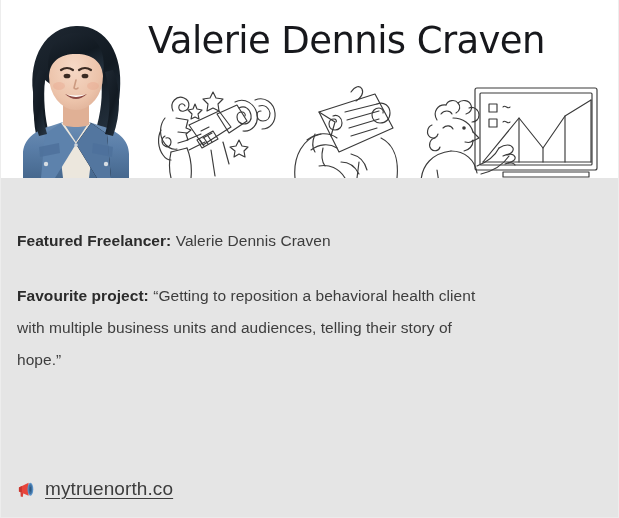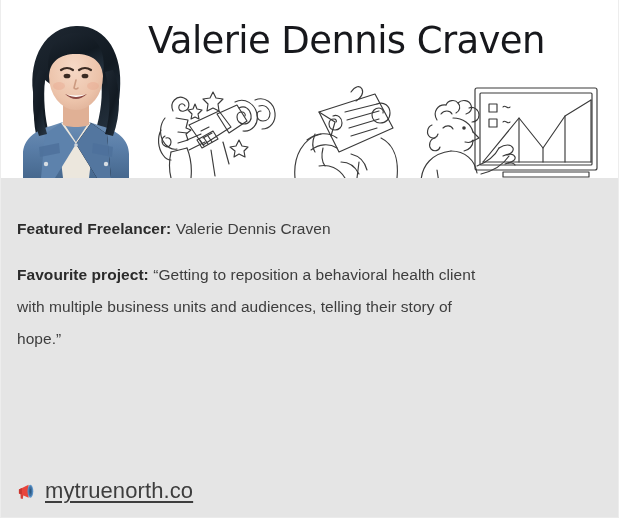--- a/index.html
+++ b/index.html
@@ -49,47 +49,47 @@
 
   .art { position:absolute; top:78px; }
   .art svg { display:block; overflow:visible; }
   .art-telescope { left:150px; }
   .art-reading   { left:288px; }
   .art-presenting{ left:418px; }
 
   
   .content {
     position:absolute;
-    left:0; top:178px;
+    left:0; top:190px;
     width:513px;
   }
   .para {
     padding:0 16px;
     font-size:15.5px;
     line-height:32px;
     color:#3d3d3d;
     letter-spacing:0.05px;
   }
   .para .lead { font-weight:700; color:#2b2b2b; }
   .p-featured  { margin-top:35px; }
   .p-super     { margin-top:15px; }
   .p-ideal     { margin-top:15px; }
-  .p-fav       { margin-top:14px; }
+  .p-fav       { margin-top:23px; }
 
   
   .linkrow {
     position:absolute;
     left:16px; top:478px;
     display:flex;
     align-items:center;
     gap:7px;
   }
   .megaphone-icon { display:block; width:21px; height:21px; }
   .site-link {
-    font-size:22px;
+    font-size:19px;
     color:#3d3d3d;
     text-decoration:underline;
     text-underline-offset:2.5px;
     letter-spacing:0.1px;
     cursor:pointer;
   }
 </style>
 </head>
 <body>
 

